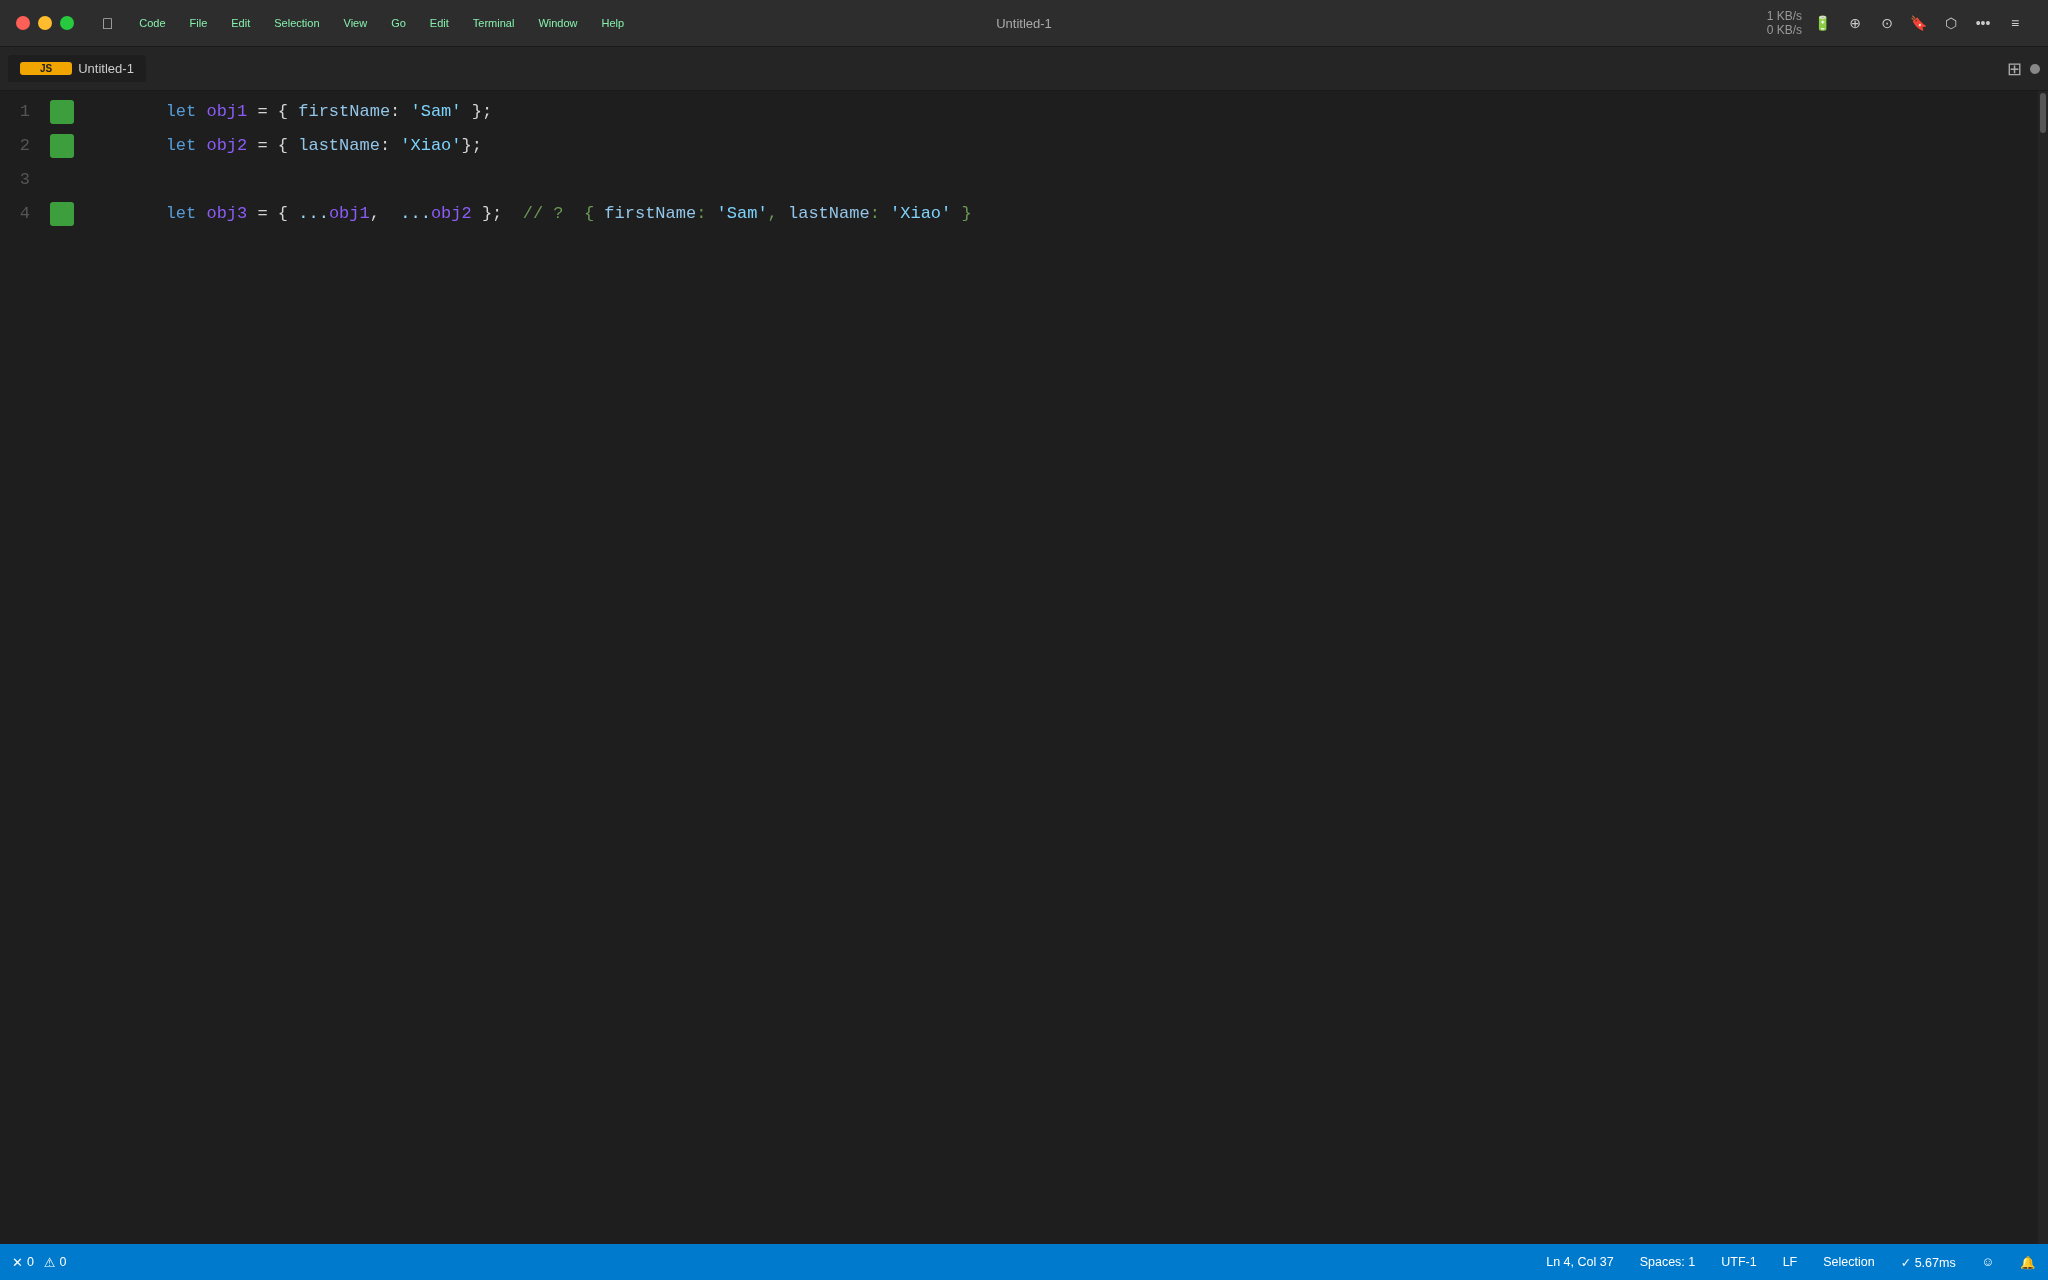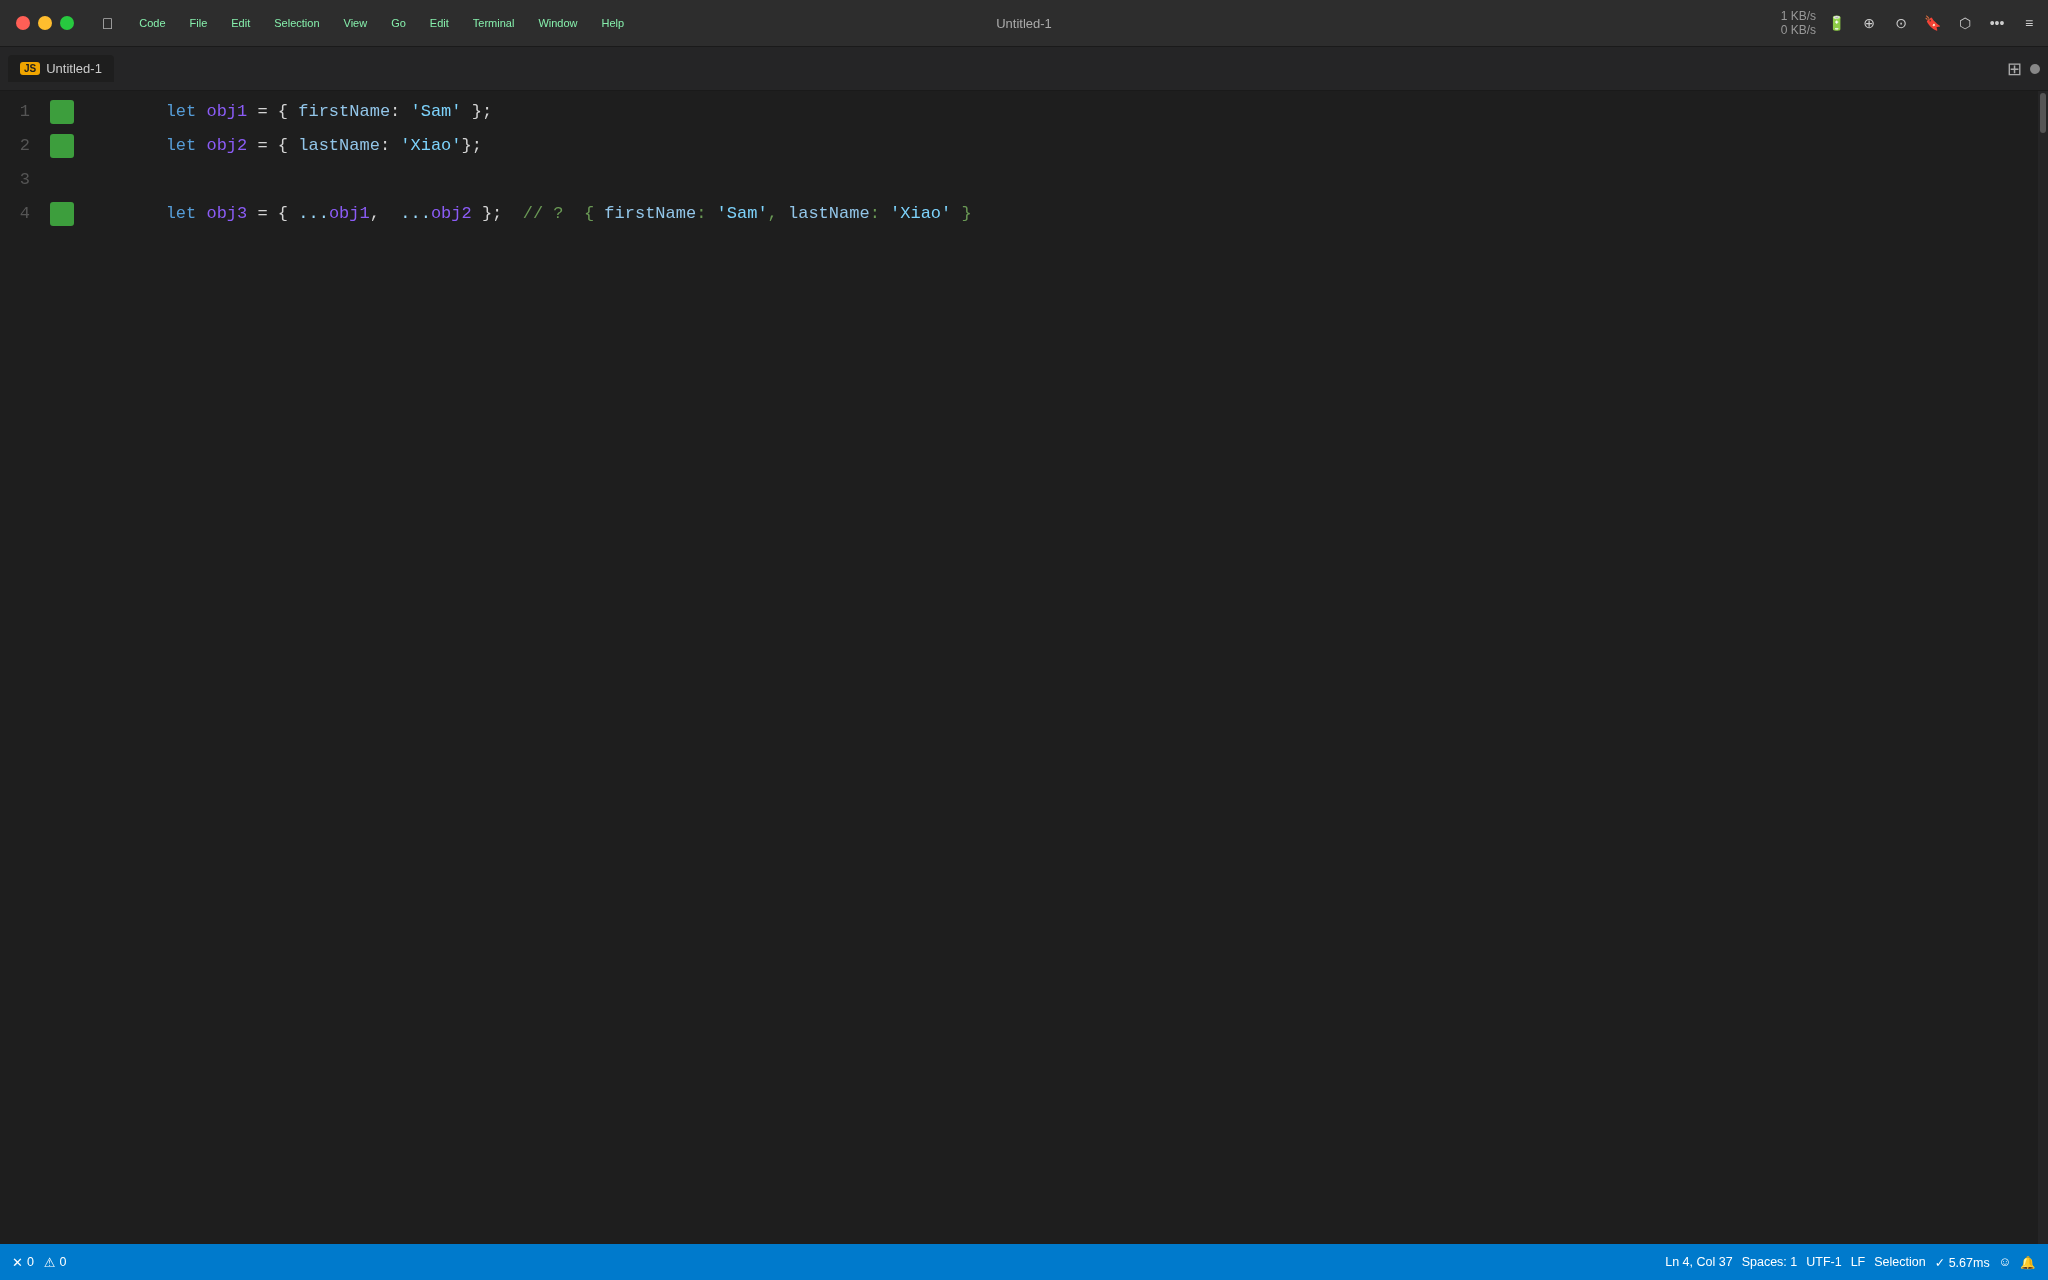--- a/index.html
+++ b/index.html
@@ -68,21 +68,21 @@
       left: 50%;
       transform: translateX(-50%);
       font-size: 13px;
       color: #aaa;
     }
 
     .titlebar-right {
       display: flex;
       align-items: center;
       gap: 10px;
-      padding-right: 8px;
+      padding-right: 22px;
       margin-left: auto;
     }
 
     .titlebar-right-item {
       font-size: 12px;
       color: #999;
     }
 
     .icon-btn {
       width: 22px;
@@ -116,21 +116,21 @@
       cursor: pointer;
       font-size: 13px;
       color: #ccc;
     }
 
     .tab-js-badge {
       background: #f0a500;
       color: #1e1e1e;
       font-size: 10px;
       font-weight: bold;
-      padding: 1px 4px;
+      padding: 1px 20px;
       border-radius: 3px;
     }
 
     .tab-right {
       display: flex;
       align-items: center;
       gap: 8px;
     }
 
     .split-icon {
@@ -237,21 +237,21 @@
     .status-left {
       display: flex;
       align-items: center;
       gap: 14px;
     }
 
     .status-right {
       margin-left: auto;
       display: flex;
       align-items: center;
-      gap: 9px;
+      gap: 26px;
     }
 
     .status-item {
       display: flex;
       align-items: center;
       gap: 4px;
       white-space: nowrap;
     }
 
     .status-icon {

